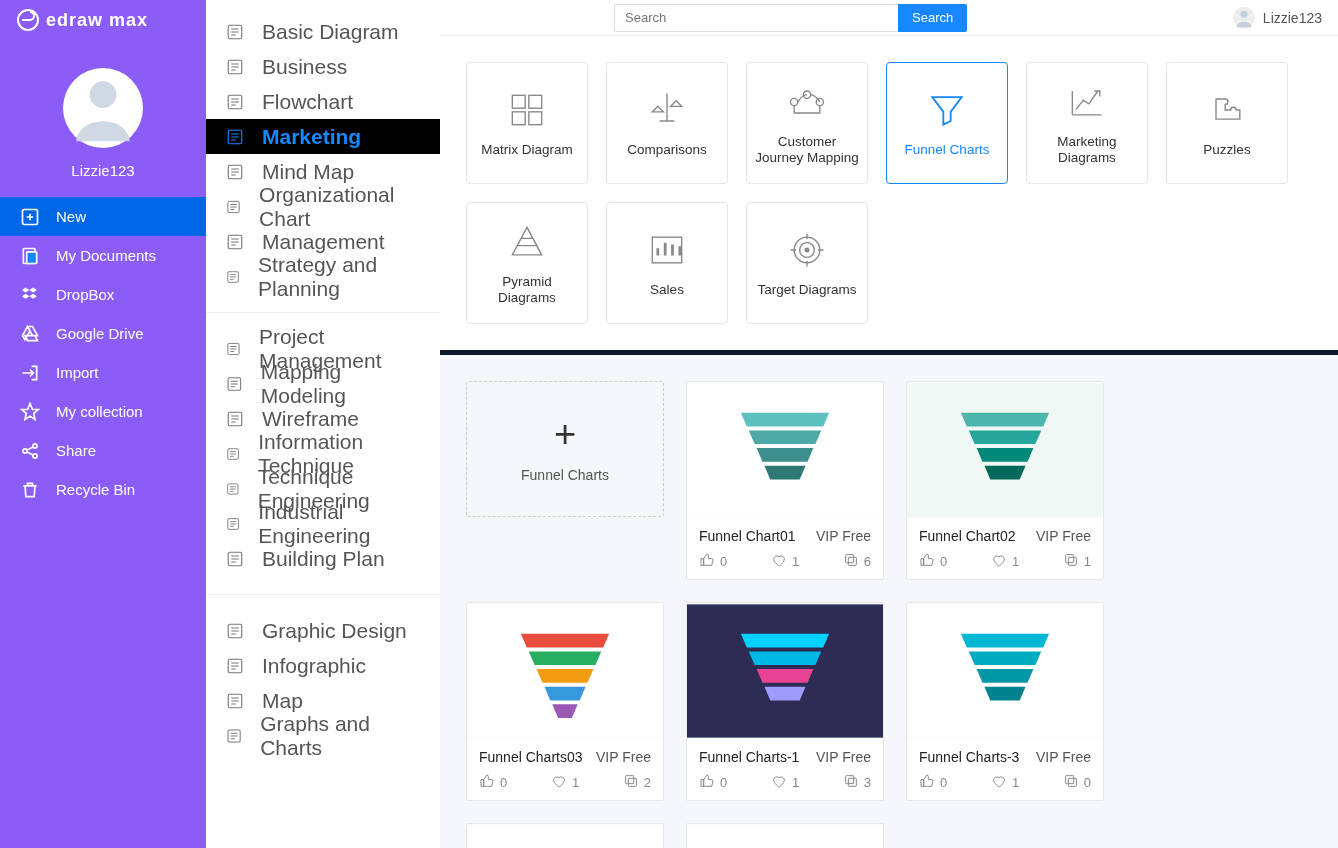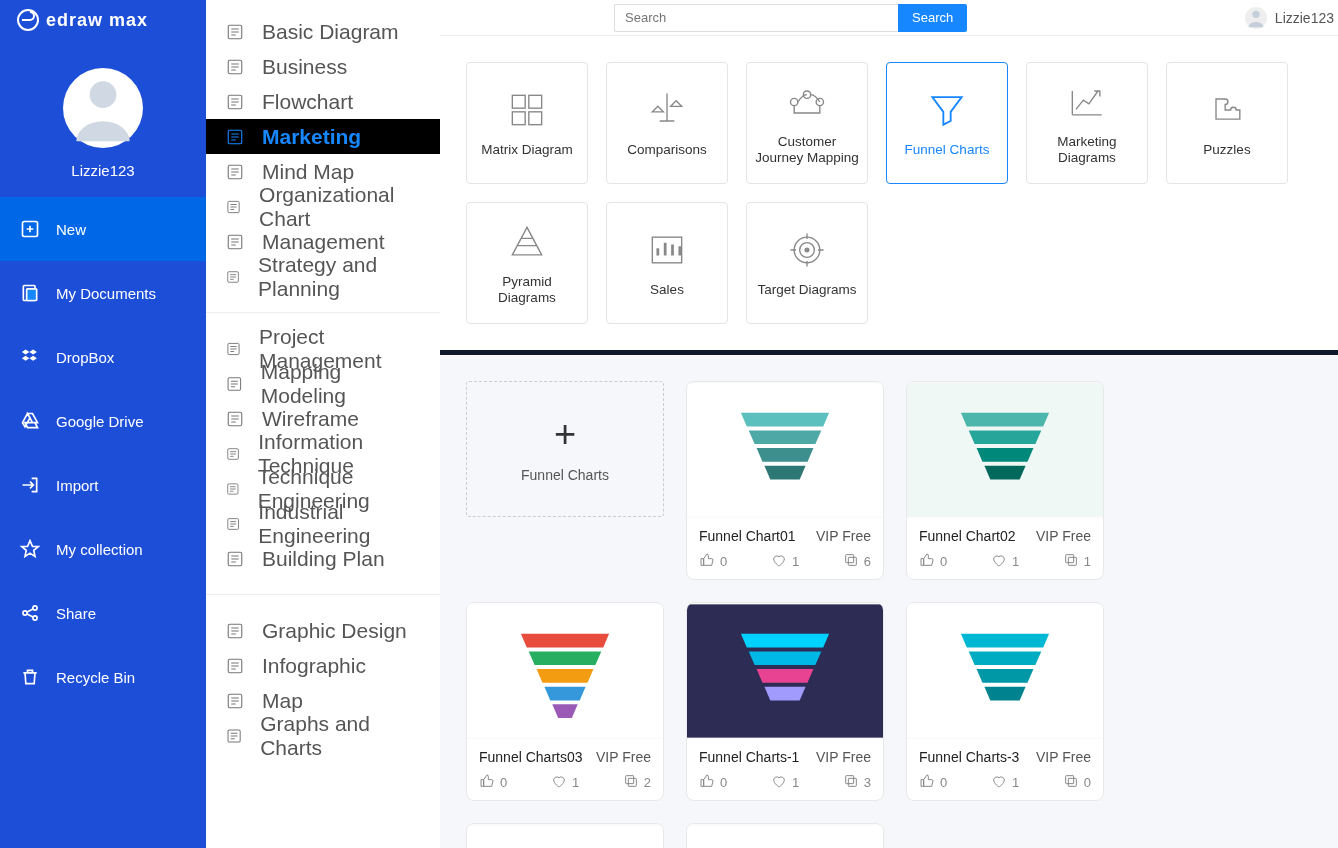--- a/index.html
+++ b/index.html
@@ -1,52 +1,52 @@
 <!DOCTYPE html>
 <html><head>
 <meta charset="utf-8">
 <style>
 * { box-sizing: border-box; margin: 0; padding: 0; }
 body { font-family: -apple-system, BlinkMacSystemFont, "Segoe UI", Arial, sans-serif; font-size: 14px; color: #333; background: #fff; overflow: hidden; }
 .app { display: flex; height: 848px; width: 1338px; }
-.main-sidebar { width: 206px; background: #1d4ed8; color: #fff; display: flex; flex-direction: column; }
+.main-sidebar { width: 206px; background: #8b5cf6; color: #fff; display: flex; flex-direction: column; }
 .logo-area { padding: 8px 16px; display: flex; align-items: center; gap: 6px; }
 .logo-icon { width: 24px; height: 24px; }
 .logo-text { font-weight: 600; font-size: 18px; letter-spacing: 1px; }
 .profile-area { display: flex; flex-direction: column; align-items: center; padding: 28px 0 18px; }
 .avatar-lg { width: 80px; height: 80px; border-radius: 50%; background: #fff; display: flex; align-items: center; justify-content: center; }
 .profile-name { margin-top: 14px; font-size: 15px; }
-.nav-item { display: flex; align-items: center; gap: 16px; padding: 0 20px; height: 64px; cursor: pointer; font-size: 15px; }
+.nav-item { display: flex; align-items: center; gap: 16px; padding: 0 20px; height: 39px; cursor: pointer; font-size: 15px; }
 .nav-item.active { background: #0067e6; }
 .nav-icon { width: 20px; height: 20px; display: flex; align-items: center; justify-content: center; }
 .secondary-sidebar { width: 234px; background: #fff; border-right: 0; overflow-y: auto; display: flex; flex-direction: column; }
 .sec-item { display: flex; align-items: center; gap: 18px; padding: 0 20px; height: 35px; cursor: pointer; color: #555; font-size: 21px; }
 .sec-item.active { background: #000000; color: #1687ff; font-weight: bold; }
 .sec-item .sec-icon { width: 18px; height: 18px; display: flex; align-items: center; justify-content: center; color: #777; }
 .sec-item.active .sec-icon { color: #1687ff; }
 .sec-divider { border: none; border-top: 1px solid #eee; margin: 18px 0; }
 .sec-space-top { height: 14px; }
 .secondary-sidebar::-webkit-scrollbar { width: 6px; }
 .secondary-sidebar::-webkit-scrollbar-thumb { background: #ccc; border-radius: 3px; }
 .content-area { flex: 1; display: flex; flex-direction: column; background: #fff; }
-.topbar { height: 36px; display: flex; align-items: center; padding: 0 4px 0 0; justify-content: flex-end; gap: 14px; border-bottom: 1px solid #eee; }
+.topbar { height: 36px; display: flex; align-items: center; padding: 0 16px 0 0; justify-content: flex-end; gap: 14px; border-bottom: 1px solid #eee; }
 .search-wrap { display: flex; margin-left: 174px; margin-right: auto; }
 .search-input { width: 284px; height: 28px; border: 1px solid #ddd; border-right: none; padding: 0 10px; font-size: 13px; color: #555; outline: none; border-radius: 2px 0 0 2px; }
 .search-btn { height: 28px; background: #1687ff; color: #fff; border: none; padding: 0 14px; border-radius: 0 2px 2px 0; font-size: 13px; cursor: pointer; }
 .top-user { display: flex; align-items: center; gap: 8px; color: #555; }
 .avatar-sm { width: 22px; height: 22px; border-radius: 50%; background: #eee; display: flex; align-items: center; justify-content: center; }
 .main-body { flex: 1; overflow-y: auto; background: #f5f7fa; }
 .category-row { display: flex; flex-wrap: wrap; gap: 18px; padding: 26px 0 26px 26px; background: #fff; border-bottom: 5px solid #0f172a; }
 .cat-card { width: 122px; height: 122px; border: 1px solid #e5e5e5; border-radius: 4px; display: flex; flex-direction: column; align-items: center; justify-content: center; gap: 10px; cursor: pointer; text-align: center; padding: 8px 6px; font-size: 13.5px; color: #333; }
 .cat-card.selected { border: 1.5px solid #1687ff; color: #1687ff; }
 .cat-card.selected .cat-icon { color: #1687ff; }
 .cat-icon { width: 44px; height: 44px; color: #888; display: flex; align-items: center; justify-content: center; }
 .cat-label { line-height: 1.2; }
 .templates-grid { display: flex; flex-wrap: wrap; gap: 22px; padding: 26px; }
-.tpl-card { width: 198px; background: #fff; border: 1px solid #e8e8e8; border-radius: 8px; overflow: hidden; cursor: pointer; display: flex; flex-direction: column; }
+.tpl-card { width: 198px; background: #fff; border: 1px solid #e8e8e8; border-radius: 2px; overflow: hidden; cursor: pointer; display: flex; flex-direction: column; }
 .tpl-thumb { height: 136px; background: #fafafa; display: flex; align-items: center; justify-content: center; font-size: 11px; color: #999; position: relative; overflow: hidden; }
 .tpl-info { padding: 10px 12px 8px; }
 .tpl-title-row { display: flex; justify-content: space-between; font-size: 14px; color: #222; margin-bottom: 8px; }
 .tpl-badge { color: #555; }
 .tpl-stats { display: flex; justify-content: space-between; color: #888; font-size: 13px; }
 .tpl-stat { display: flex; align-items: center; gap: 5px; }
 .blank-card { width: 198px; height: 136px; border: 1px dashed #ccc; border-radius: 3px; display: flex; flex-direction: column; align-items: center; justify-content: center; gap: 14px; cursor: pointer; color: #555; font-size: 14px; }
 .plus-lg { font-size: 38px; font-weight: 200; color: #333; line-height: 1; }
 svg { width: 100%; height: 100%; }
 </style>

